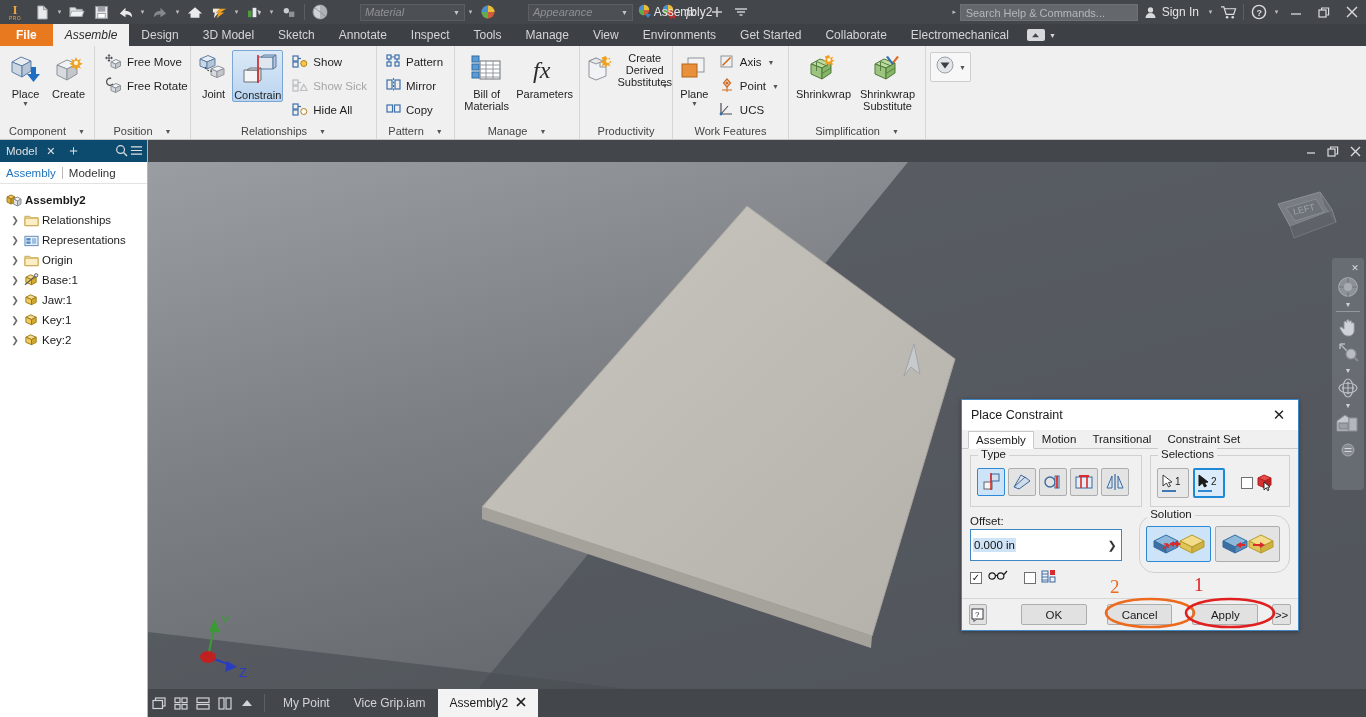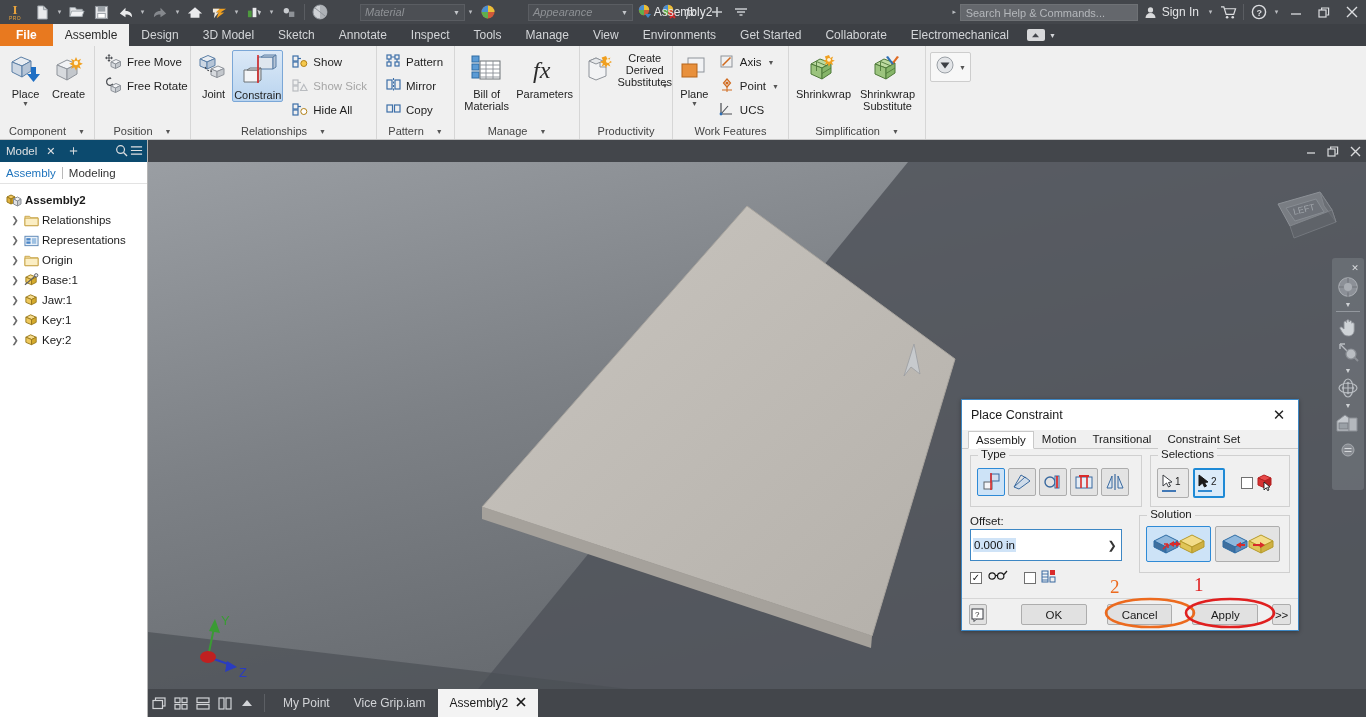--- a/index.html
+++ b/index.html
@@ -56,21 +56,21 @@
   .signin { color:#e3e4e6; font-size:12px; display:flex; align-items:center; gap:5px; padding:0 6px; }
   .winbtn { width:28px; height:24px; display:flex; align-items:center; justify-content:center; color:#dcdde0; }
 
   
   .ribbon-tabs {
     position:absolute; left:0; top:24px; width:1366px; height:22px;
     background:#3d4045; display:flex; align-items:stretch; font-size:12px;
   }
   .rtab { padding:0 12px; display:flex; align-items:center; color:#d3d5d8; height:22px; }
   .rtab.file { background:#e8791f; color:#fff; font-weight:bold; padding:0 16px; }
-  .rtab.active { background:#f0f0f0; color:#2b2b2b; }
+  .rtab.active { background:#f0f0f0; color:#2b2b2b;font-style:italic; }
   .rtab-extra { display:flex; align-items:center; padding:0 6px; gap:4px; color:#d3d5d8; }
   .mini-panel-ico {
     width:18px; height:12px; background:#d8d9db; border-radius:2px;
     display:flex; align-items:center; justify-content:center;
   }
 
   
   .ribbon {
     position:absolute; left:0; top:46px; width:1366px; height:94px;
     background:#f0f0f0; border-bottom:1px solid #c6c6c6;
@@ -1132,21 +1132,21 @@
               <svg width="18" height="15" viewBox="0 0 18 15">
                 <rect x="1" y="2" width="6" height="11" fill="#eef2f6" stroke="#39699f"></rect>
                 <path d="M1 5 h6 M1 8 h6 M1 11 h6" stroke="#39699f" stroke-width="0.9"></path>
                 <rect x="9" y="1" width="5" height="5" fill="#d92b2b"></rect>
                 <rect x="9" y="8" width="5" height="5" fill="none" stroke="#39699f"></rect>
               </svg>
             </span>
           </div>
         </div>
 
-        <div class="group" style="width:160px; height:58px; padding-top:10px;">
+        <div class="group" style="width:160px; height:58px; padding-top:10px;border-radius:15px;">
           <span class="glabel">Solution</span>
           <div style="display:flex; gap:4px;">
             <div class="solbtn sel">
               <svg width="58" height="30" viewBox="0 0 58 30">
                 <path d="M4 12 L16 6 L28 12 L16 18 Z" fill="#8fb8dd" stroke="#2e6ca4"></path>
                 <path d="M4 12 v6 L16 24 V18 Z" fill="#3f6f9e" stroke="#2e6ca4"></path>
                 <path d="M16 18 L28 12 v6 L16 24 Z" fill="#5e8cba" stroke="#2e6ca4"></path>
                 <path d="M30 12 L42 6 L54 12 L42 18 Z" fill="#f3dd8a" stroke="#b59a2a"></path>
                 <path d="M30 12 v6 L42 24 V18 Z" fill="#e0c558" stroke="#b59a2a"></path>
                 <path d="M42 18 L54 12 v6 L42 24 Z" fill="#cfb042" stroke="#b59a2a"></path>

